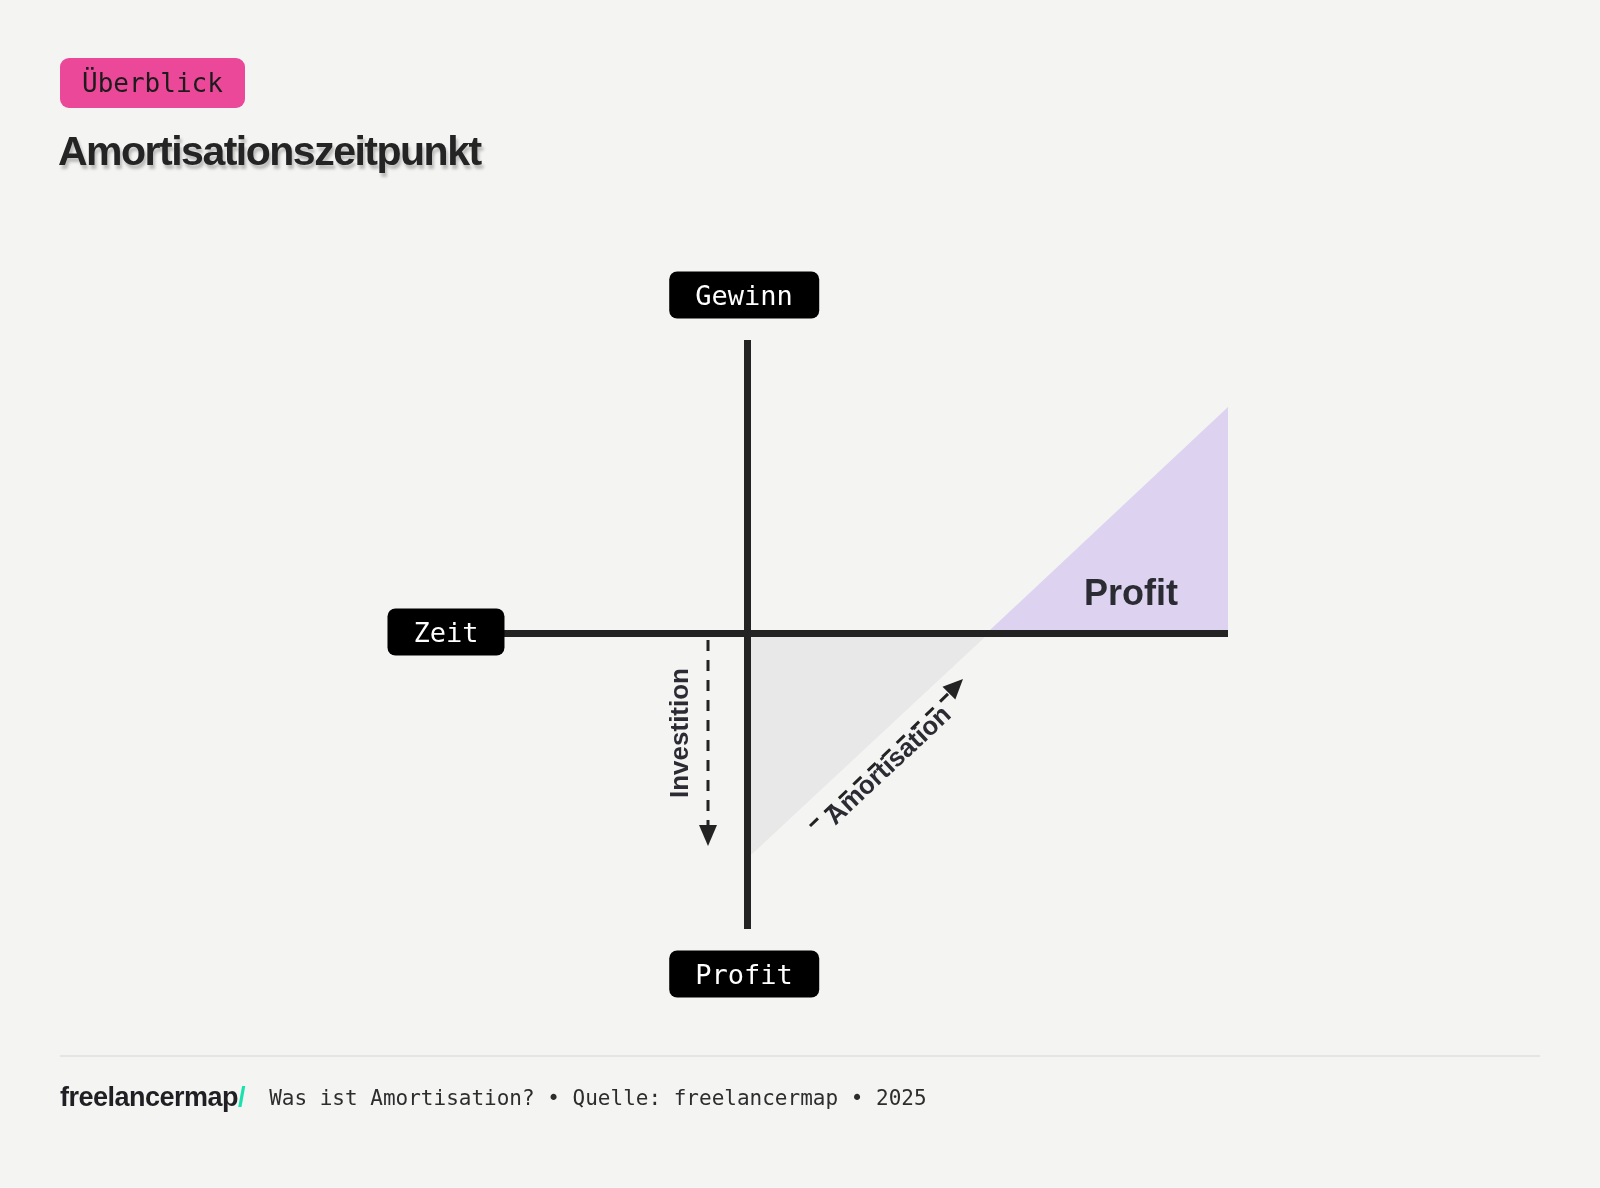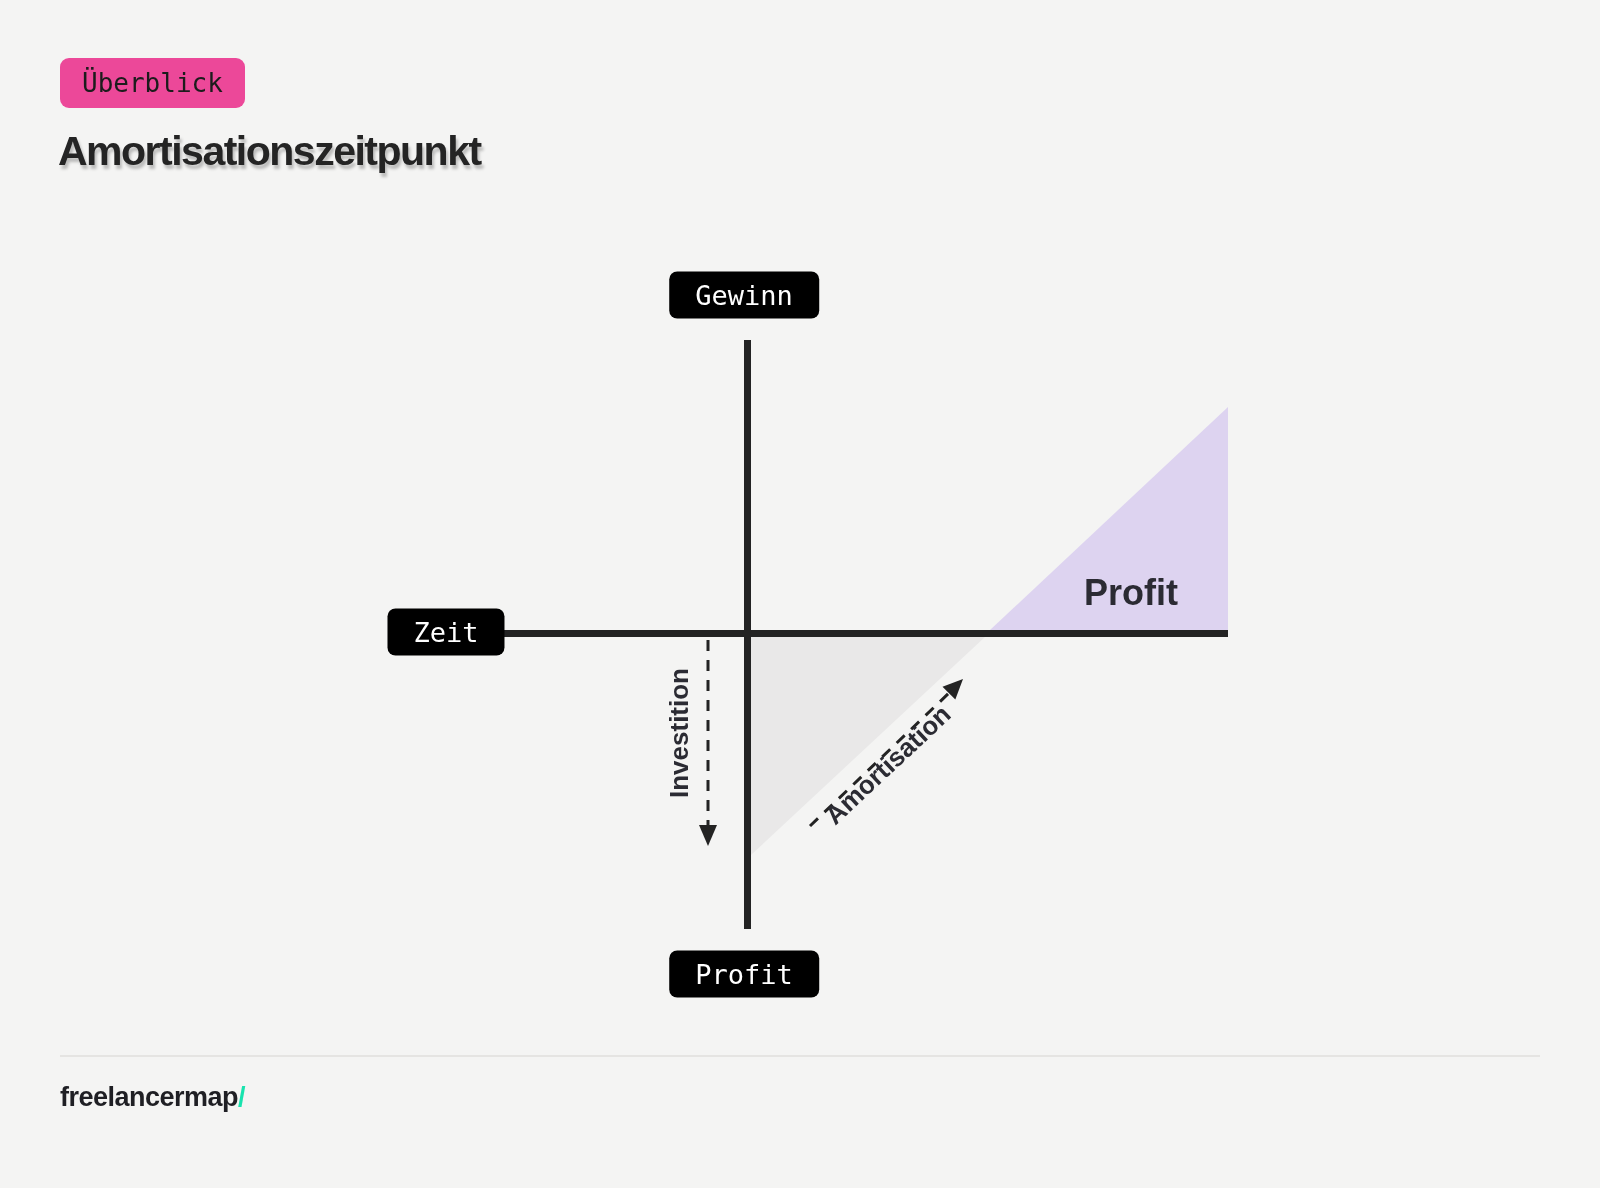--- a/index.html
+++ b/index.html
@@ -107,15 +107,16 @@
   <div class="axis-badge badge-zeit">Zeit</div>
   <div class="axis-badge badge-aufwand">Profit</div>
 
   <div class="area-label label-profit">Profit</div>
   <div class="area-label label-investition">Investition</div>
   <div class="area-label label-amortisation">Amortisation</div>
 
   <div class="footer-divider"></div>
   <div class="footer">
     <span class="brand"><span>freelancermap</span><span class="brand-slash">/</span></span>
+    <span class="footer-caption">Was ist Amortisation? • Quelle: freelancermap • 2025</span>
   </div>
 
 </div>
 
 </body></html>

